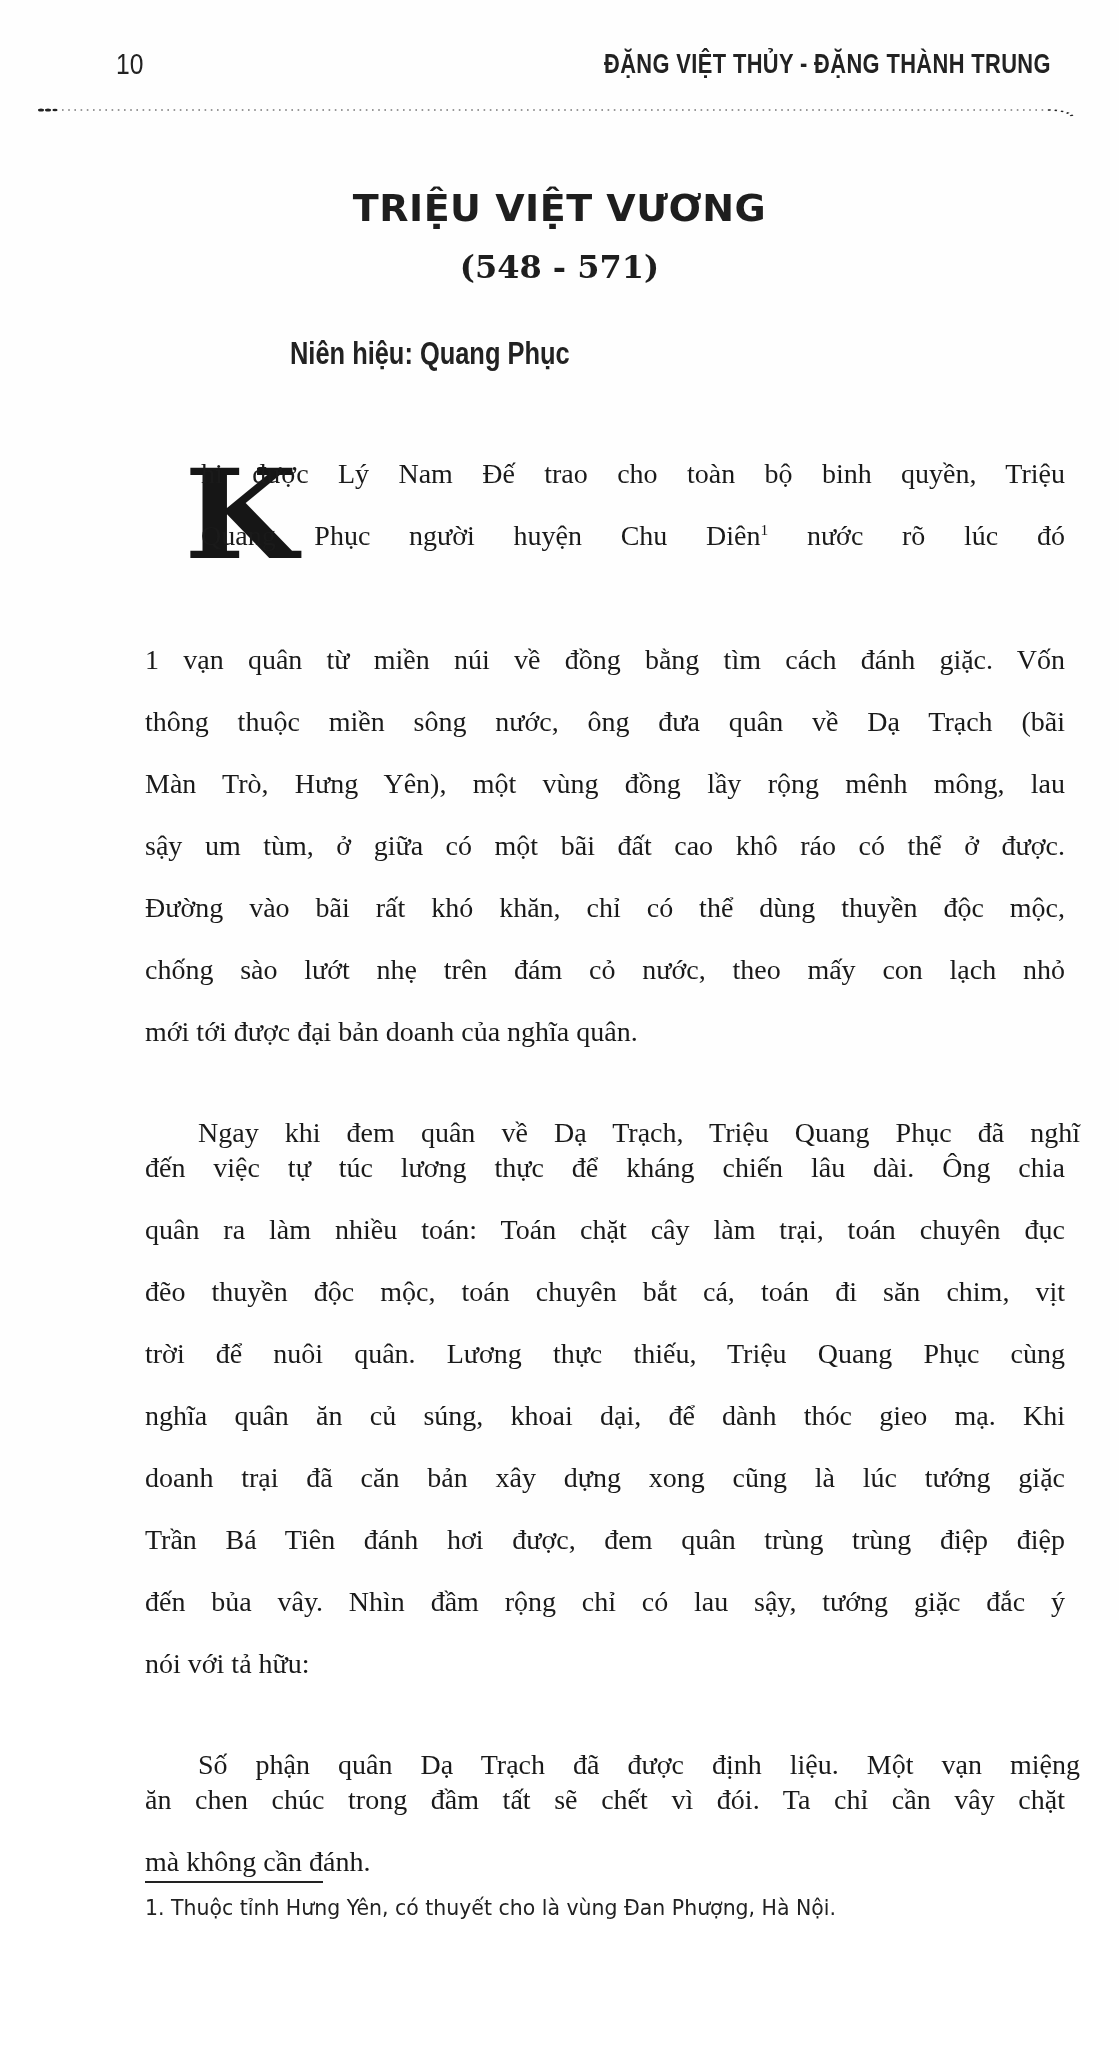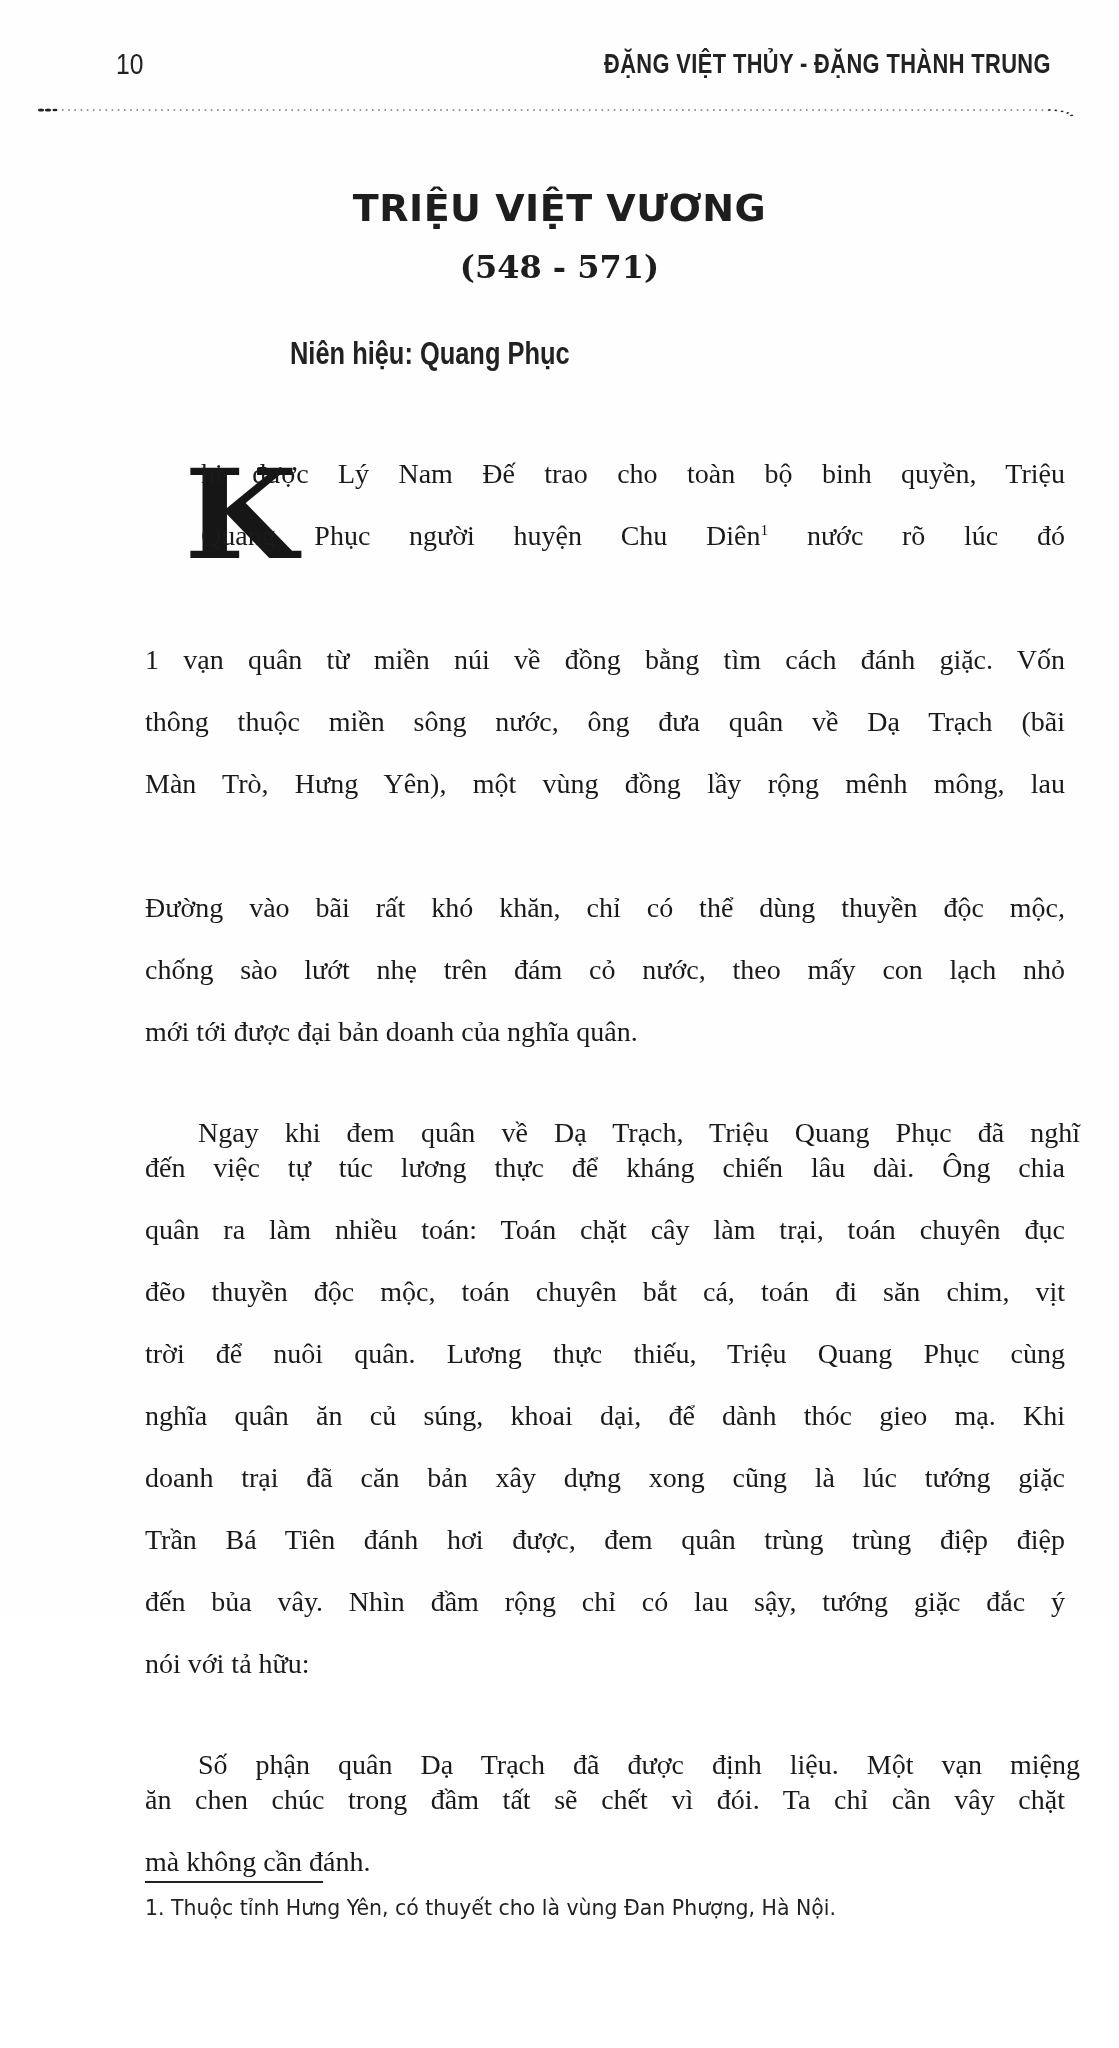--- a/index.html
+++ b/index.html
@@ -42,20 +42,21 @@
   <div class="title t1">TRIỆU VIỆT VƯƠNG</div>
   <div class="title t2">(548 - 571)</div>
   <div class="era">Niên hiệu: Quang Phục</div>
 
   <div class="dropcap">K</div>
   <div class="line dk" style="top:460px">hi được Lý Nam Đế trao cho toàn bộ binh quyền, Triệu</div>
   <div class="line dk" style="top:522px"><span>Quang Phục người huyện Chu Diên</span><sup>1</sup> <span>nước rõ lúc đó</span></div>
   <div class="line just" style="top:646px">1 vạn quân từ miền núi về đồng bằng tìm cách đánh giặc. Vốn</div>
   <div class="line just" style="top:708px">thông thuộc miền sông nước, ông đưa quân về Dạ Trạch (bãi</div>
   <div class="line just" style="top:770px">Màn Trò, Hưng Yên), một vùng đồng lầy rộng mênh mông, lau</div>
+  <div class="line just" style="top:832px">sậy um tùm, ở giữa có một bãi đất cao khô ráo có thể ở được.</div>
   <div class="line just" style="top:894px">Đường vào bãi rất khó khăn, chỉ có thể dùng thuyền độc mộc,</div>
   <div class="line just" style="top:956px">chống sào lướt nhẹ trên đám cỏ nước, theo mấy con lạch nhỏ</div>
   <div class="line just last" style="top:1018px">mới tới được đại bản doanh của nghĩa quân.</div>
 
   <div class="line ind" style="top:1092px">Ngay khi đem quân về Dạ Trạch, Triệu Quang Phục đã nghĩ</div>
   <div class="line just" style="top:1154px">đến việc tự túc lương thực để kháng chiến lâu dài. Ông chia</div>
   <div class="line just" style="top:1216px">quân ra làm nhiều toán: Toán chặt cây làm trại, toán chuyên đục</div>
   <div class="line just" style="top:1278px">đẽo thuyền độc mộc, toán chuyên bắt cá, toán đi săn chim, vịt</div>
   <div class="line just" style="top:1340px">trời để nuôi quân. Lương thực thiếu, Triệu Quang Phục cùng</div>
   <div class="line just" style="top:1402px">nghĩa quân ăn củ súng, khoai dại, để dành thóc gieo mạ. Khi</div>

